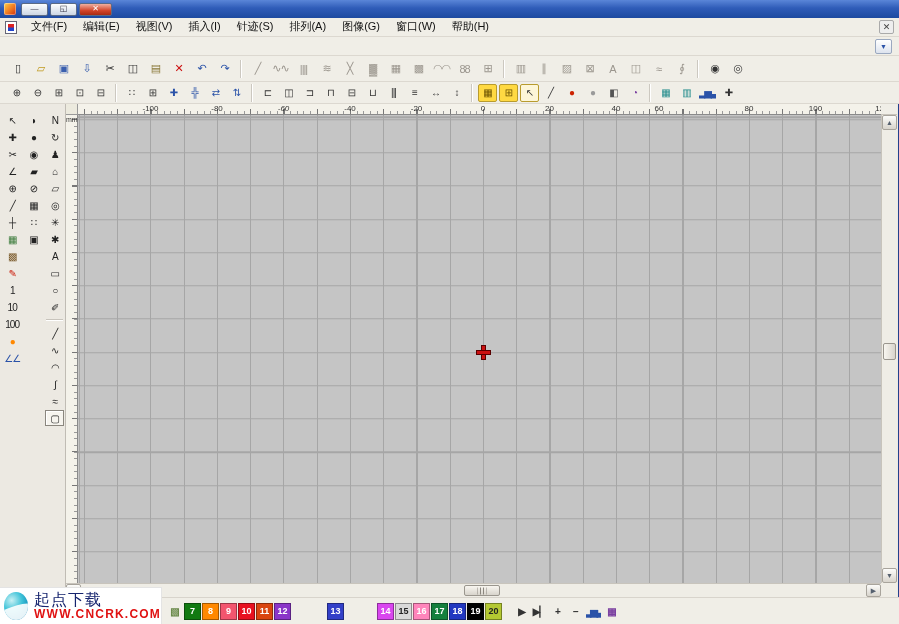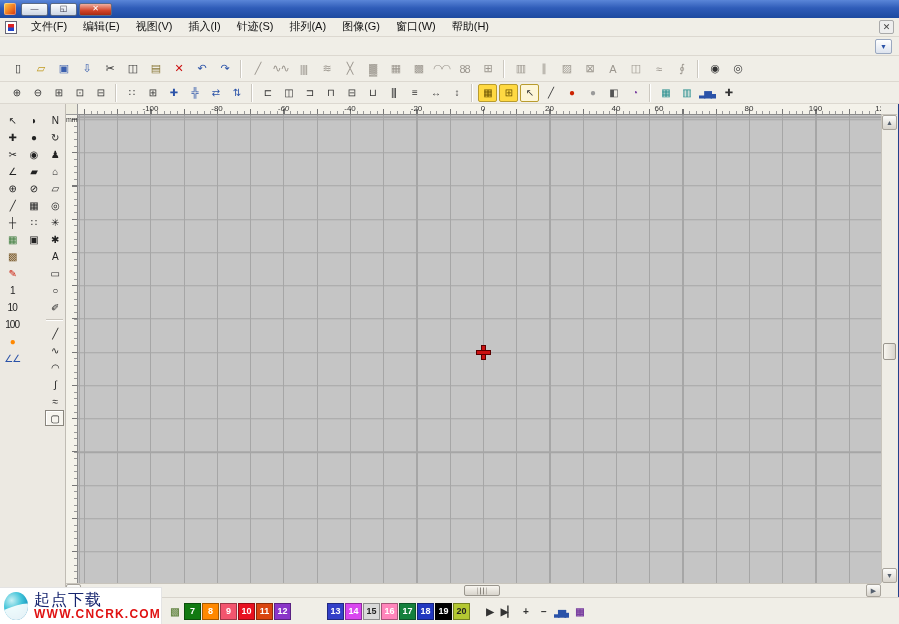--- a/index.html
+++ b/index.html
@@ -337,21 +337,21 @@
 
 <div class="palette-bar" id="palette-bar">
     <button class="pal-btn" style="color: rgb(106, 138, 74);">▧</button>
     <button class="swatch" style="background: rgb(17, 122, 17);">7</button>
     <button class="swatch" style="background: rgb(255, 136, 0);">8</button>
     <button class="swatch" style="background: rgb(242, 85, 110);">9</button>
     <button class="swatch" style="background: rgb(232, 17, 32);">10</button>
     <button class="swatch" style="background: rgb(217, 69, 16);">11</button>
     <button class="swatch" style="background: rgb(138, 53, 200);">12</button>
     <button class="swatch" style="background: rgb(51, 64, 200); margin-left: 35px;">13</button>
-    <button class="swatch" style="background: #d946ef;">14</button>
+    <button class="swatch" style="background: #d946ef; margin-left: 32px;">14</button>
     <button class="swatch dark-text" style="background: rgb(217, 217, 217);">15</button>
     <button class="swatch" style="background: rgb(255, 133, 187);">16</button>
     <button class="swatch" style="background: #15803d;">17</button>
     <button class="swatch" style="background: rgb(34, 56, 192);">18</button>
     <button class="swatch" style="background: #000000;">19</button>
     <button class="swatch dark-text" style="background: rgb(180, 200, 50);">20</button>
     <span class="pal-gap"></span>
     <button class="pal-btn">▶</button>
     <button class="pal-btn">▶▏</button>
     <button class="pal-btn">+</button>

